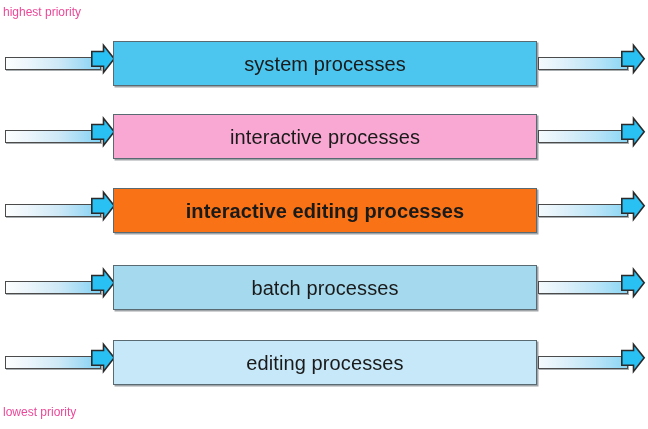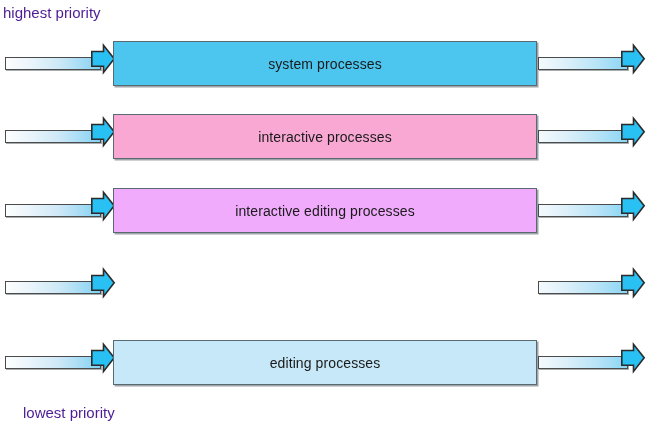--- a/index.html
+++ b/index.html
@@ -12,27 +12,27 @@
     height: 429px;
     position: relative;
     overflow: hidden;
     font-family: "Liberation Sans", sans-serif;
     color: #1a1a1a;
   }
 
   .priority-label {
     position: absolute;
     left: 3px;
-    font-size: 15px;
+    font-size: 12px;
     line-height: 15px;
-    color: #4c1d95;
+    color: #ec4899;
     white-space: nowrap;
   }
   #label-highest { top: 5px; }
-  #label-lowest  { top: 405px; margin-left: 20px; }
+  #label-lowest  { top: 405px; }
 
   
   .queue-row {
     position: absolute;
     left: 0;
     width: 648px;
     height: 46px;
   }
 
   
@@ -43,21 +43,21 @@
     width: 424px;
     height: 45px;
     box-sizing: border-box;
     border: 1px solid #5a6a72;
     box-shadow: 1.5px 1.5px 0 rgba(80,90,96,0.55);
     display: flex;
     align-items: center;
     justify-content: center;
   }
   .queue-box-label {
-    font-size: 14px;
+    font-size: 20px;
     line-height: 16px;
     color: #1a1a1a;
     letter-spacing: 0.1px;
     white-space: nowrap;
     text-align: right;
   }
 
   
   .arrow-tail {
     position: absolute;
@@ -146,21 +146,21 @@
   <div class="queue-row" style="top: 188px;">
 
     <div class="arrow-tail left"></div>
 
     <div class="arrow-head left">
       <svg width="24" height="30" viewBox="0 0 24 30">
         <polygon points="0.8,7.5 12.5,7.5 12.5,1.2 23.2,14.8 12.5,28.4 12.5,22.2 0.8,22.2" fill="#29c0f4" stroke="#2b2b2b" stroke-width="1.6" stroke-linejoin="miter"></polygon>
       </svg>
     </div>
 
-    <div class="queue-box" style="background: #f0abfc;">
+    <div class="queue-box" style="background: #f97316; font-weight: bold;">
       <span class="queue-box-label">interactive editing processes</span>
     </div>
 
     <div class="arrow-tail right"></div>
 
     <div class="arrow-head right">
       <svg width="24" height="30" viewBox="0 0 24 30">
         <polygon points="0.8,7.5 12.5,7.5 12.5,1.2 23.2,14.8 12.5,28.4 12.5,22.2 0.8,22.2" fill="#29c0f4" stroke="#2b2b2b" stroke-width="1.6" stroke-linejoin="miter"></polygon>
       </svg>
     </div>
@@ -170,20 +170,23 @@
   <div class="queue-row" style="top: 265px;">
 
     <div class="arrow-tail left"></div>
 
     <div class="arrow-head left">
       <svg width="24" height="30" viewBox="0 0 24 30">
         <polygon points="0.8,7.5 12.5,7.5 12.5,1.2 23.2,14.8 12.5,28.4 12.5,22.2 0.8,22.2" fill="#29c0f4" stroke="#2b2b2b" stroke-width="1.6" stroke-linejoin="miter"></polygon>
       </svg>
     </div>
 
+    <div class="queue-box" style="background: rgb(165, 218, 238);">
+      <span class="queue-box-label">batch processes</span>
+    </div>
 
     <div class="arrow-tail right"></div>
 
     <div class="arrow-head right">
       <svg width="24" height="30" viewBox="0 0 24 30">
         <polygon points="0.8,7.5 12.5,7.5 12.5,1.2 23.2,14.8 12.5,28.4 12.5,22.2 0.8,22.2" fill="#29c0f4" stroke="#2b2b2b" stroke-width="1.6" stroke-linejoin="miter"></polygon>
       </svg>
     </div>
 
   </div>

